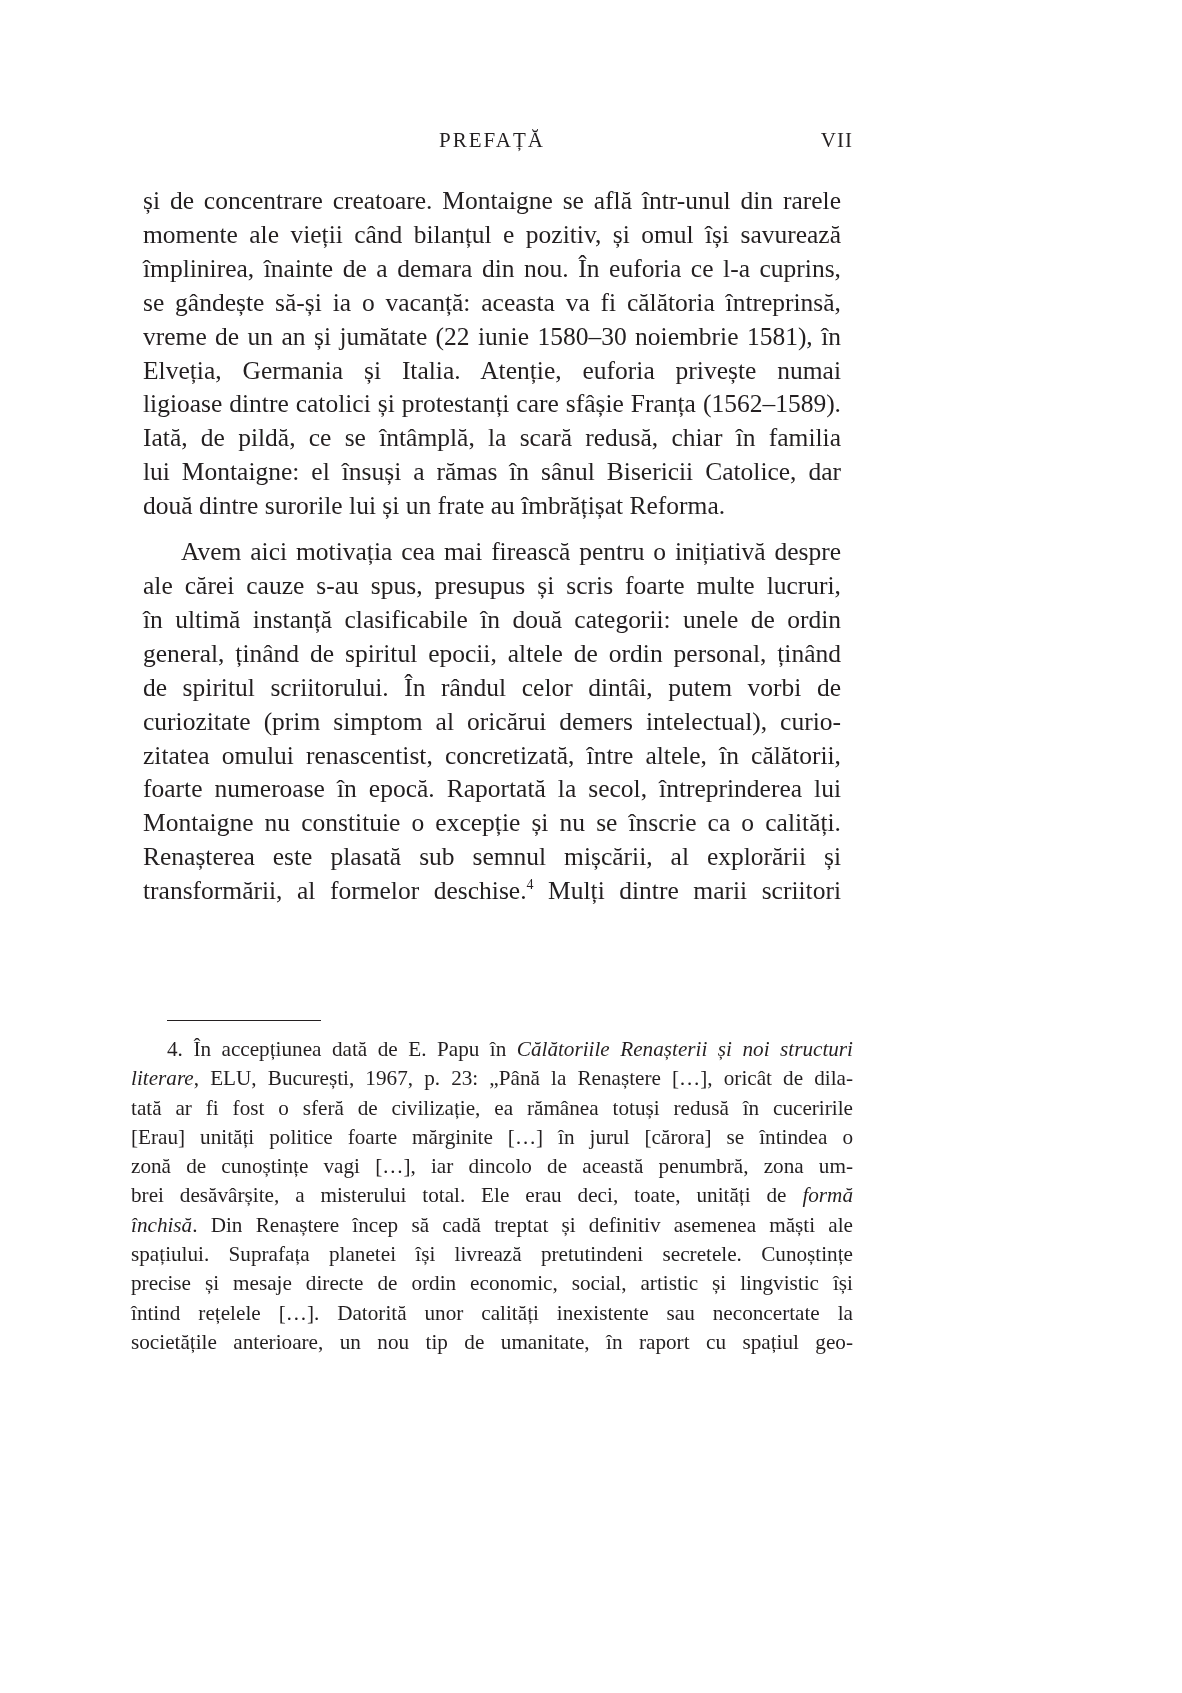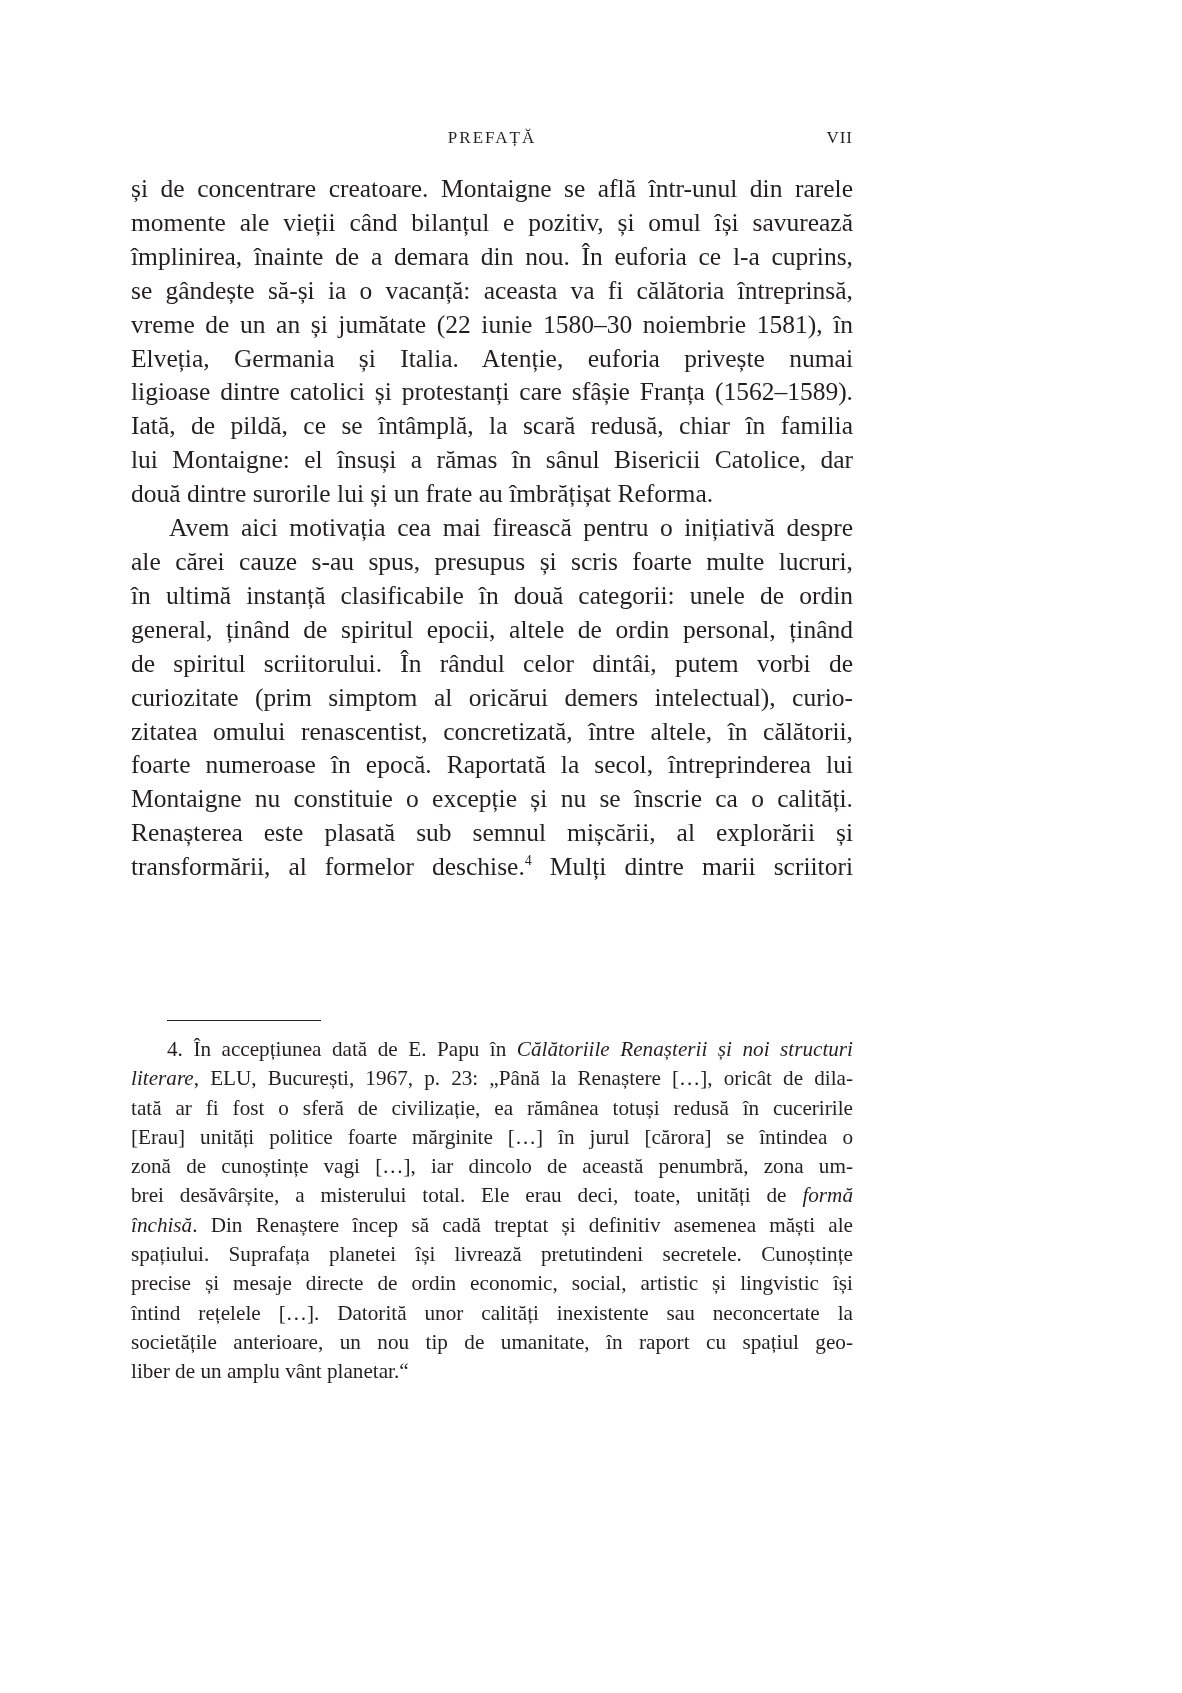--- a/index.html
+++ b/index.html
@@ -20,21 +20,21 @@
       left: 131px;
       top: 0;
       width: 722px;
     }
     .running-head {
       position: absolute;
       top: 128px;
       left: 0;
       width: 722px;
       height: 30px;
-      font-size: 17px;
+      font-size: 21px;
       letter-spacing: 2px;
     }
     .running-head .title {
       position: absolute;
       left: 0;
       width: 722px;
       text-align: center;
       top: 0;
     }
     .running-head .folio {
@@ -47,21 +47,21 @@
       position: absolute;
       top: 172px;
       left: 0;
       width: 722px;
       font-size: 25.5px;
       line-height: 33.9px;
       text-align: justify;
       hyphens: manual;
     }
     .body-text p {
-      margin: 0;
+      margin: 12px;
     }
     .line {
       display: block;
       text-align: justify;
       text-align-last: justify;
       white-space: nowrap;
     }
     .line.last {
       text-align-last: left;
       font-family: Liberation Serif, serif;
@@ -138,16 +138,15 @@
     <span class="line"><i>literare</i><span>, ELU, București, 1967, p. 23: „Până la Renaștere […], oricât de dila-</span></span>
     <span class="line">tată ar fi fost o sferă de civilizație, ea rămânea totuși redusă în cuceririle</span>
     <span class="line">[Erau] unități politice foarte mărginite […] în jurul [cărora] se întindea o</span>
     <span class="line">zonă de cunoștințe vagi […], iar dincolo de această penumbră, zona um-</span>
     <span class="line"><span>brei desăvârșite, a misterului total. Ele erau deci, toate, unități de </span><i>formă</i></span>
     <span class="line"><i>închisă</i><span>. Din Renaștere încep să cadă treptat și definitiv asemenea măști ale</span></span>
     <span class="line">spațiului. Suprafața planetei își livrează pretutindeni secretele. Cunoștințe</span>
     <span class="line">precise și mesaje directe de ordin economic, social, artistic și lingvistic își</span>
     <span class="line">întind rețelele […]. Datorită unor calități inexistente sau neconcertate la</span>
     <span class="line">societățile anterioare, un nou tip de umanitate, în raport cu spațiul geo-</span>
-    <span class="line last">liber de un amplu vânt planetar.“</span>
   </div>
 
 </div>
 
 </body></html>

